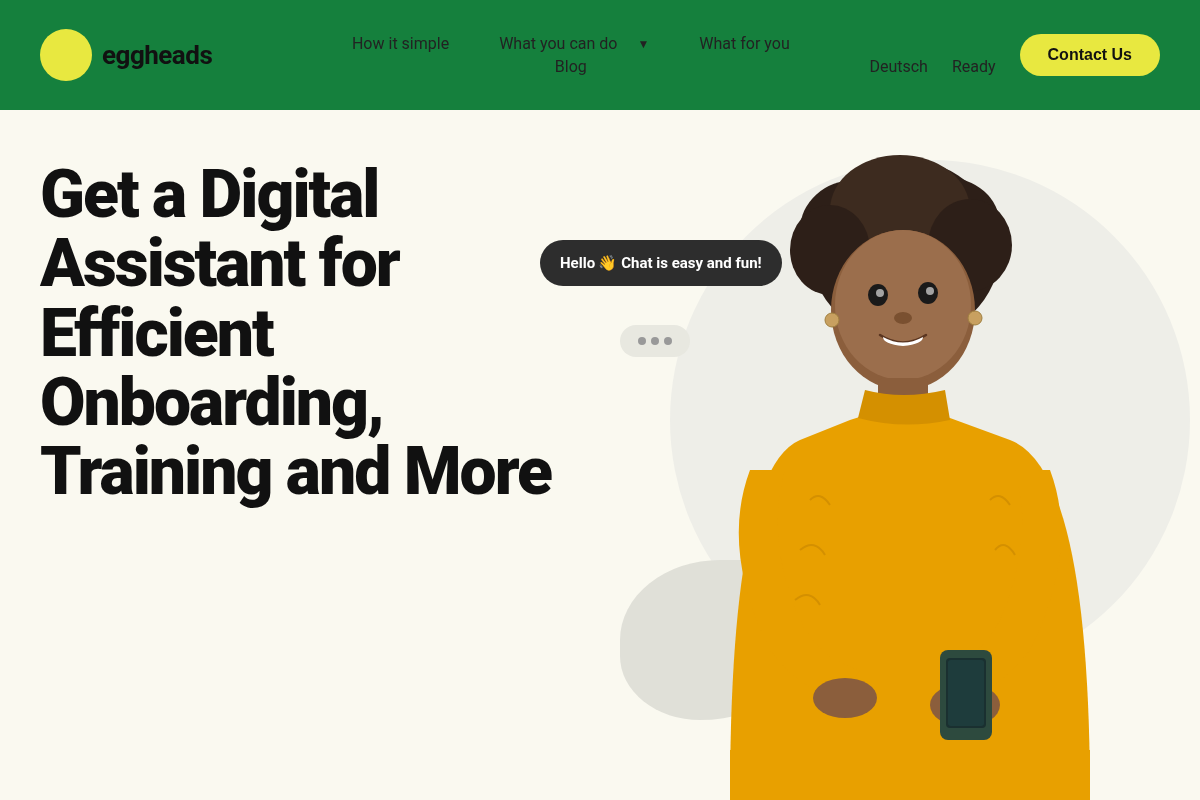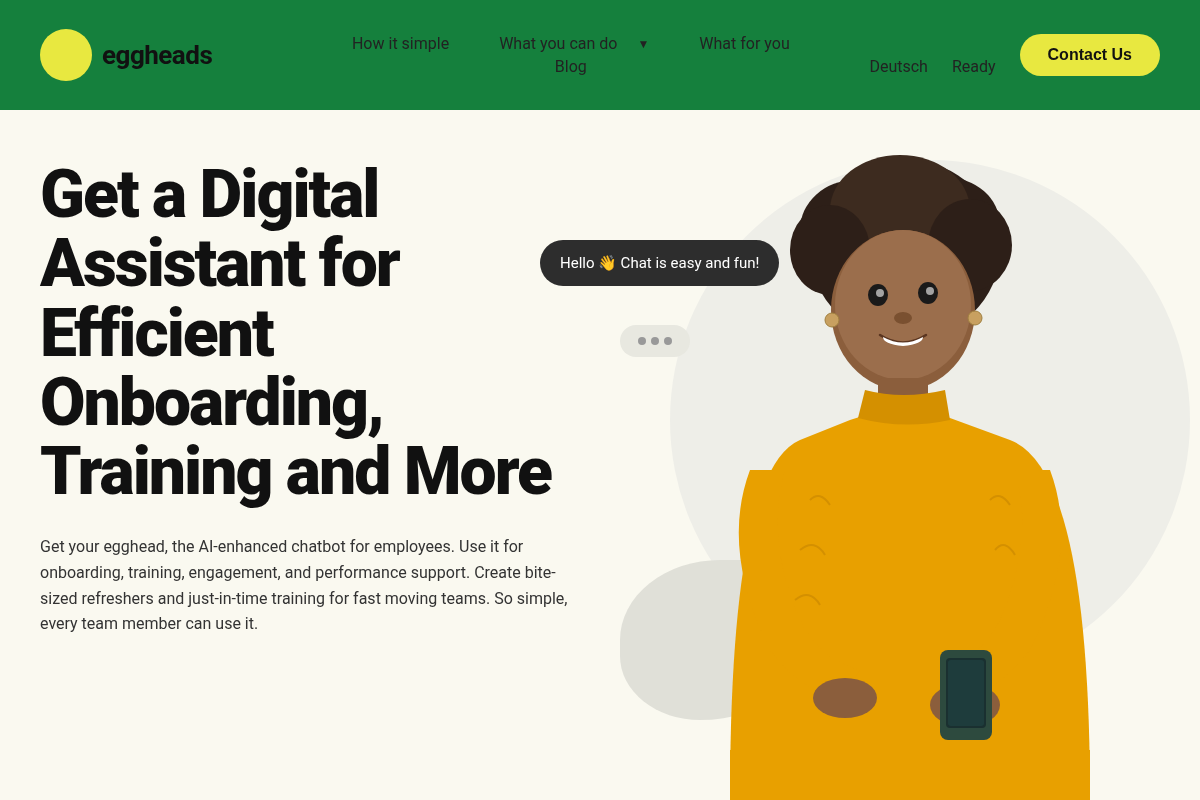--- a/index.html
+++ b/index.html
@@ -182,21 +182,21 @@
     }
 
     
     .chat-bubble {
       position: absolute;
       top: 100px;
       left: -60px;
       background: #2d2d2d;
       color: #fff;
       font-size: 15px;
-      font-weight: 400;
+      font-weight: 700;
       padding: 14px 20px;
       border-radius: 24px;
       white-space: nowrap;
       z-index: 10;
     }
 
     
     .typing-bubble {
       position: absolute;
       top: 185px;
@@ -253,21 +253,20 @@
   <div class="header-right">
     <a class="lang-link" href="#">Deutsch</a>
     <a class="login-link" href="#">Ready</a>
     <button class="contact-btn">Contact Us</button>
   </div>
 </header>
 
 <section class="hero">
   <div class="hero-left">
     <h1 class="hero-title">Get a Digital Assistant for Efficient Onboarding, Training and More</h1>
-    <p class="hero-description">Get your egghead, the AI-enhanced chatbot for employees. Use it for onboarding, training, engagement, and performance support. Create bite-sized refreshers and just-in-time training for fast moving teams. So simple, every team member can use it.</p>
   </div>
 
   <div class="hero-right">
 
     <div class="bg-circle"></div>
 
     <div class="bg-blob"></div>
 
     <div class="chat-bubble">Hello 👋 Chat is easy and fun!</div>
 

